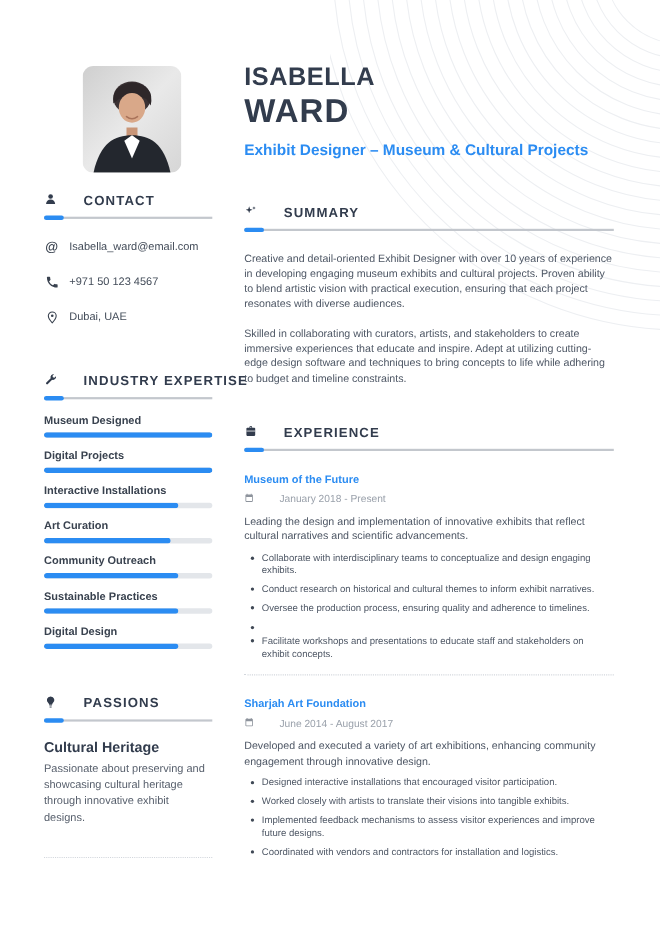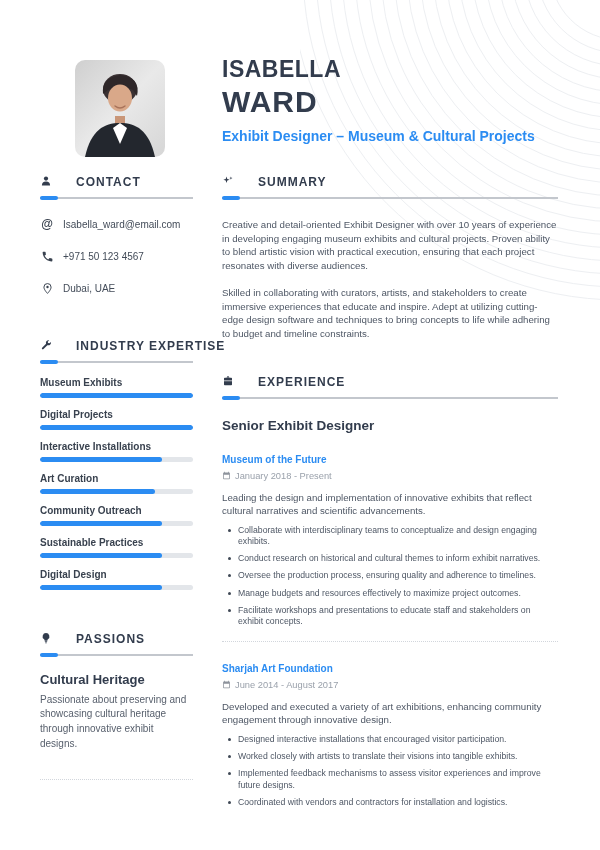--- a/index.html
+++ b/index.html
@@ -13,21 +13,21 @@
   
   .photo{position:absolute;left:75px;top:60px;width:90px;height:97px;border-radius:10px;
     overflow:hidden;}
   .header{position:absolute;left:222px;top:56px;}
   .first-name{font-size:23px;font-weight:600;letter-spacing:.5px;color:var(--dark);}
   .last-name{font-size:30px;font-weight:700;letter-spacing:1px;color:var(--dark);margin-top:2px;}
   .job-title{font-size:14px;font-weight:700;color:var(--accent);margin-top:9px;}
 
   
   .sidebar{position:absolute;left:40px;top:168px;width:153px;padding-top:7px;}
-  .main{position:absolute;left:222px;top:168px;width:336px;padding-top:7px;}
+  .main{position:absolute;left:222px;top:179px;width:336px;padding-top:7px;}
 
   
   .sec-head{display:flex;align-items:flex-start;gap:24px;height:14px;}
   .sec-head h2{font-size:12px;font-weight:700;letter-spacing:1px;color:var(--dark);margin:0;white-space:nowrap;}
   .sec-icon{width:12px;height:12px;flex:none;color:var(--dark);display:inline-flex;}
   .sec-icon svg{width:12px;height:12px;fill:currentColor;}
   .rule{height:2px;background:#c3c7cd;margin-top:8px;position:relative;}
   .rule::before{content:"";position:absolute;left:0;top:-1px;width:18px;height:4px;background:var(--accent);border-radius:2px;}
 
   
@@ -52,21 +52,21 @@
 
   
   .para{font-size:9.7px;line-height:1.4;color:#4e5765;margin-top:14px;}
   .para:first-child{margin-top:19px;}
 
   
   .sec-experience{margin-top:34px;}
   .entries{margin-top:19px;}
   .entry-title{font-size:13.5px;font-weight:700;color:var(--dark);}
   .entry-company{font-size:10px;font-weight:700;color:var(--accent);margin-top:21px;}
-  .entry-date{display:flex;align-items:center;gap:4px;font-size:9.3px;color:#9aa1ab;margin-top:6px;}
+  .entry-date{display:flex;align-items:center;gap:23px;font-size:9.3px;color:#9aa1ab;margin-top:6px;}
   .entry-date svg{width:9px;height:9px;fill:#8d939c;}
   .entry-desc{font-size:9.7px;line-height:1.4;color:#4e5765;margin-top:9px;}
   .bullets{margin-top:7px;}
   .bullet{display:flex;gap:7px;padding-left:6px;font-size:8.7px;line-height:1.33;color:#4e5765;margin-bottom:5.5px;}
   .bullet .dot{width:3px;height:3px;border-radius:50%;background:#3f4855;margin-top:4px;flex:none;}
   .entry-divider{border-top:1px dotted #d2d6dc;margin:13px 0 17px;}
 </style>
 </head>
 <body>
 
@@ -167,21 +167,21 @@
         <span class="sec-icon">
           <svg viewBox="0 0 24 24">
               <path d="M21.8 6a5.3 5.3 0 0 1-7 6.3L7 20.2a1.95 1.95 0 0 1-2.76-2.76l7.9-7.9A5.3 5.3 0 0 1 18.4 2.5l-2.9 2.9.6 2.7 2.7.6 3-2.7z"></path>
             </svg>
         </span>
         <h2>INDUSTRY EXPERTISE</h2>
       </div>
       <div class="rule"></div>
       <div class="skills" id="skill-list">
           <div class="skill">
-            <div class="skill-label">Museum Exhibits</div>
+            <div class="skill-label">Museum Designed</div>
             <div class="skill-bar">
               <div class="skill-fill" style="width: 100%;"></div>
             </div>
           </div>
           <div class="skill">
             <div class="skill-label">Digital Projects</div>
             <div class="skill-bar">
               <div class="skill-fill" style="width: 100%;"></div>
             </div>
           </div>
@@ -264,21 +264,20 @@
           <svg viewBox="0 0 24 24">
               <path d="M9.5 5.5V5A2.5 2.5 0 0 1 12 2.5 2.5 2.5 0 0 1 14.5 5v.5h4A1.5 1.5 0 0 1 20 7v12a1.5 1.5 0 0 1-1.5 1.5h-13A1.5 1.5 0 0 1 4 19V7a1.5 1.5 0 0 1 1.5-1.5h4zm1.5 0h2V5a1 1 0 0 0-2 0v.5z"></path>
               <rect x="4" y="11" width="16" height="1.4" fill="#fff"></rect>
             </svg>
         </span>
         <h2>EXPERIENCE</h2>
       </div>
       <div class="rule"></div>
       <div class="entries" id="experience-entries">
           <div class="entry">
-            <div class="entry-title">Senior Exhibit Designer</div>
             <div class="entry-company">Museum of the Future</div>
             <div class="entry-date">
               <span><svg viewBox="0 0 24 24">
                   <path d="M19 4h-1V2h-2v2H8V2H6v2H5a2 2 0 0 0-2 2v14a2 2 0 0 0 2 2h14a2 2 0 0 0 2-2V6a2 2 0 0 0-2-2zm0 16H5V10h14v10z"></path>
                 </svg></span>
               <span>January 2018 - Present</span>
             </div>
             <div class="entry-desc">Leading the design and implementation of innovative exhibits that reflect cultural narratives and scientific advancements.</div>
             <div class="bullets">
               <div class="bullet">
@@ -288,21 +287,20 @@
               <div class="bullet">
                 <span class="dot"></span>
                 <span>Conduct research on historical and cultural themes to inform exhibit narratives.</span>
               </div>
               <div class="bullet">
                 <span class="dot"></span>
                 <span>Oversee the production process, ensuring quality and adherence to timelines.</span>
               </div>
               <div class="bullet">
                 <span class="dot"></span>
-                <span>Manage budgets and resources effectively to maximize project outcomes.</span>
               </div>
               <div class="bullet">
                 <span class="dot"></span>
                 <span>Facilitate workshops and presentations to educate staff and stakeholders on exhibit concepts.</span>
               </div>
             </div>
           </div>
           <div class="entry-divider"></div>
           <div class="entry">
             <div class="entry-company">Sharjah Art Foundation</div>

